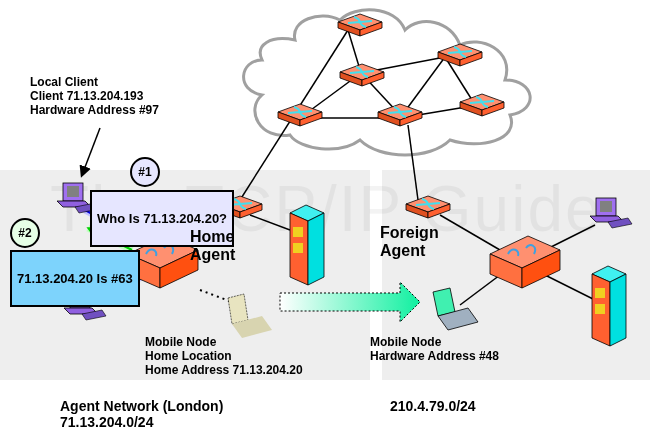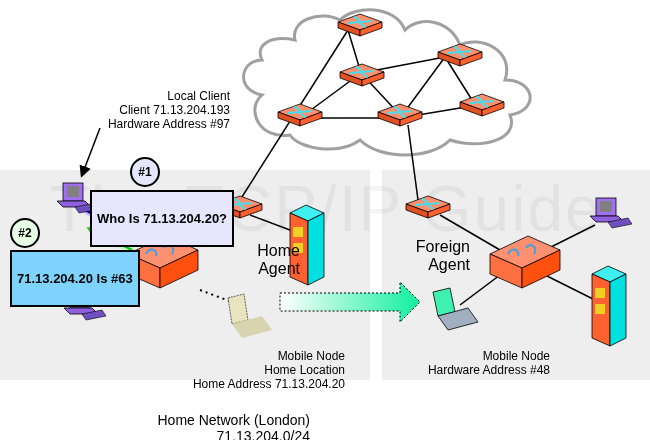--- a/index.html
+++ b/index.html
@@ -1,18 +1,18 @@
 <!DOCTYPE html>
 <html><head>
 <meta charset="utf-8">
 <style>
   html,body{margin:0;padding:0;background:#fff;}
   #stage{position:relative;width:650px;height:440px;overflow:hidden;background:#fff;font-family:"Liberation Sans",sans-serif;}
   .panel{position:absolute;background:#eeeeee;}
-  .lbl{position:absolute;font-weight:normal;color:#000;text-align:right;white-space:nowrap;line-height:1.15;margin-top:14px;}
+  .lbl{position:absolute;font-weight:bold;color:#000;text-align:left;white-space:nowrap;line-height:1.15;}
   .f12{font-size:12px;}
   .f13{font-size:16px;}
   .f14{font-size:14px;}
   .box{position:absolute;border:2px solid #000;font-weight:bold;font-size:13px;padding:19px 5px;white-space:nowrap;}
   .bubble{position:absolute;width:26px;height:26px;border:2px solid #000;border-radius:50%;font-weight:bold;font-size:12px;display:flex;align-items:center;justify-content:center;}
   .watermark{position:absolute;left:50px;top:172px;font-size:64px;color:#000;opacity:0.045;font-family:"Liberation Sans",sans-serif;white-space:nowrap;letter-spacing:2px;}
   svg{position:absolute;left:0;top:0;}
 </style>
 </head>
 <body>
@@ -162,18 +162,19 @@
     <div>Foreign</div>
     <div>Agent</div>
   </div>
 
   <div class="lbl f12" style="left:370px;top:336px;width:180px;">
     <div>Mobile Node</div>
     <div>Hardware Address #48</div>
   </div>
 
   <div class="lbl f14" style="left:60px;top:398px;width:250px;">
-    <div>Home Network (London)</div>
+    <div>Agent Network (London)</div>
     <div>71.13.204.0/24</div>
   </div>
   <div class="lbl f14" style="left:390px;top:398px;width:250px;">
+    <div>210.4.79.0/24</div>
   </div>
 </div>
 
 </body></html>

